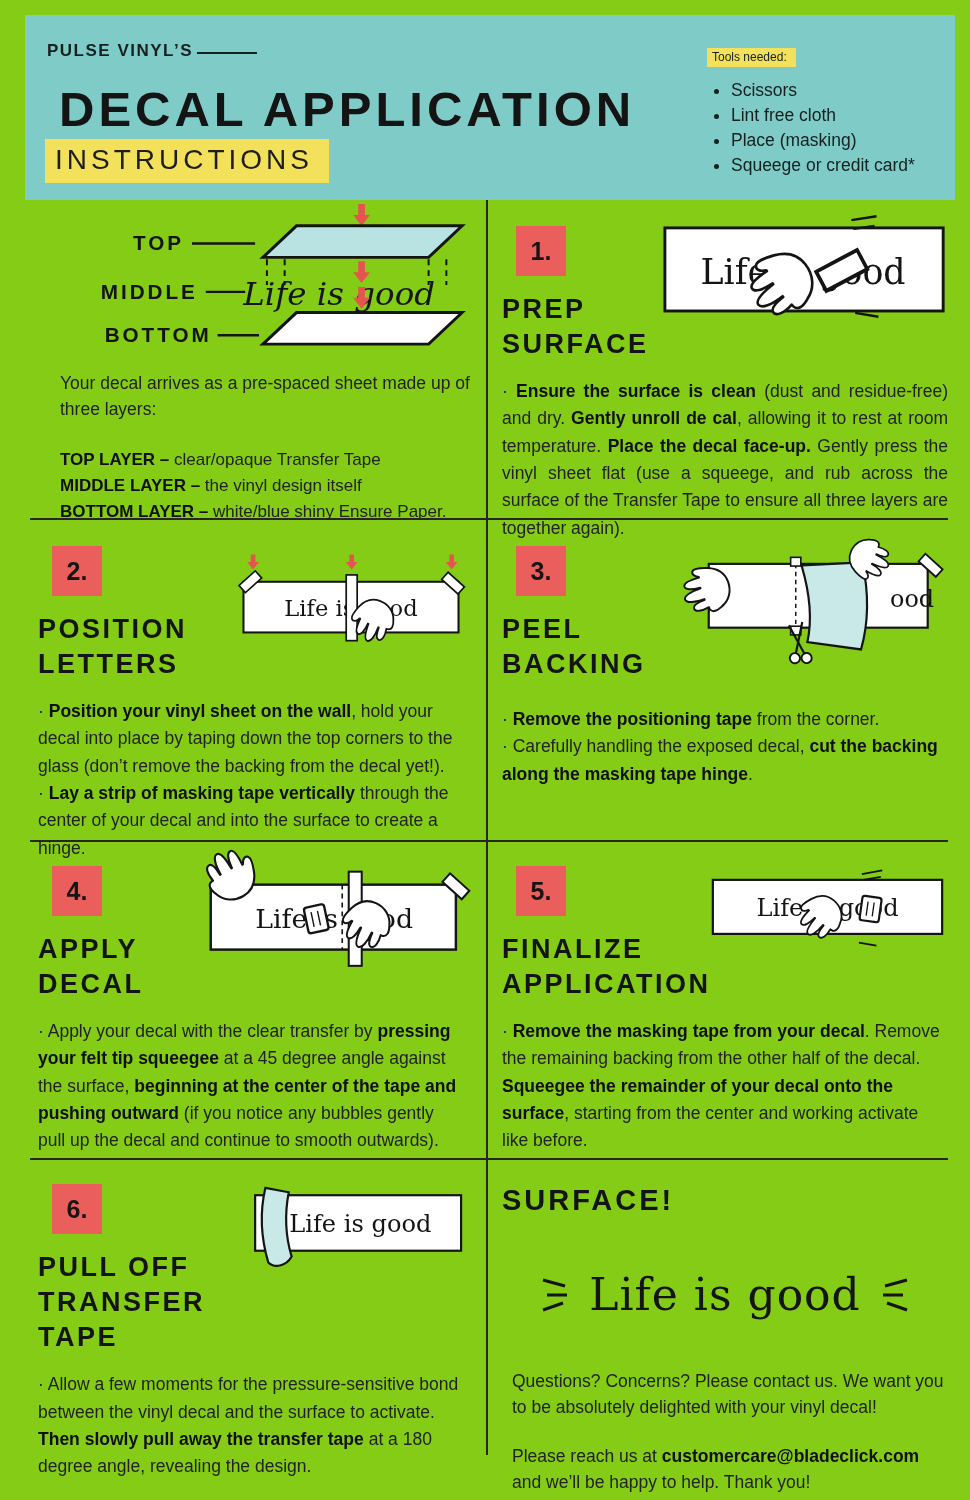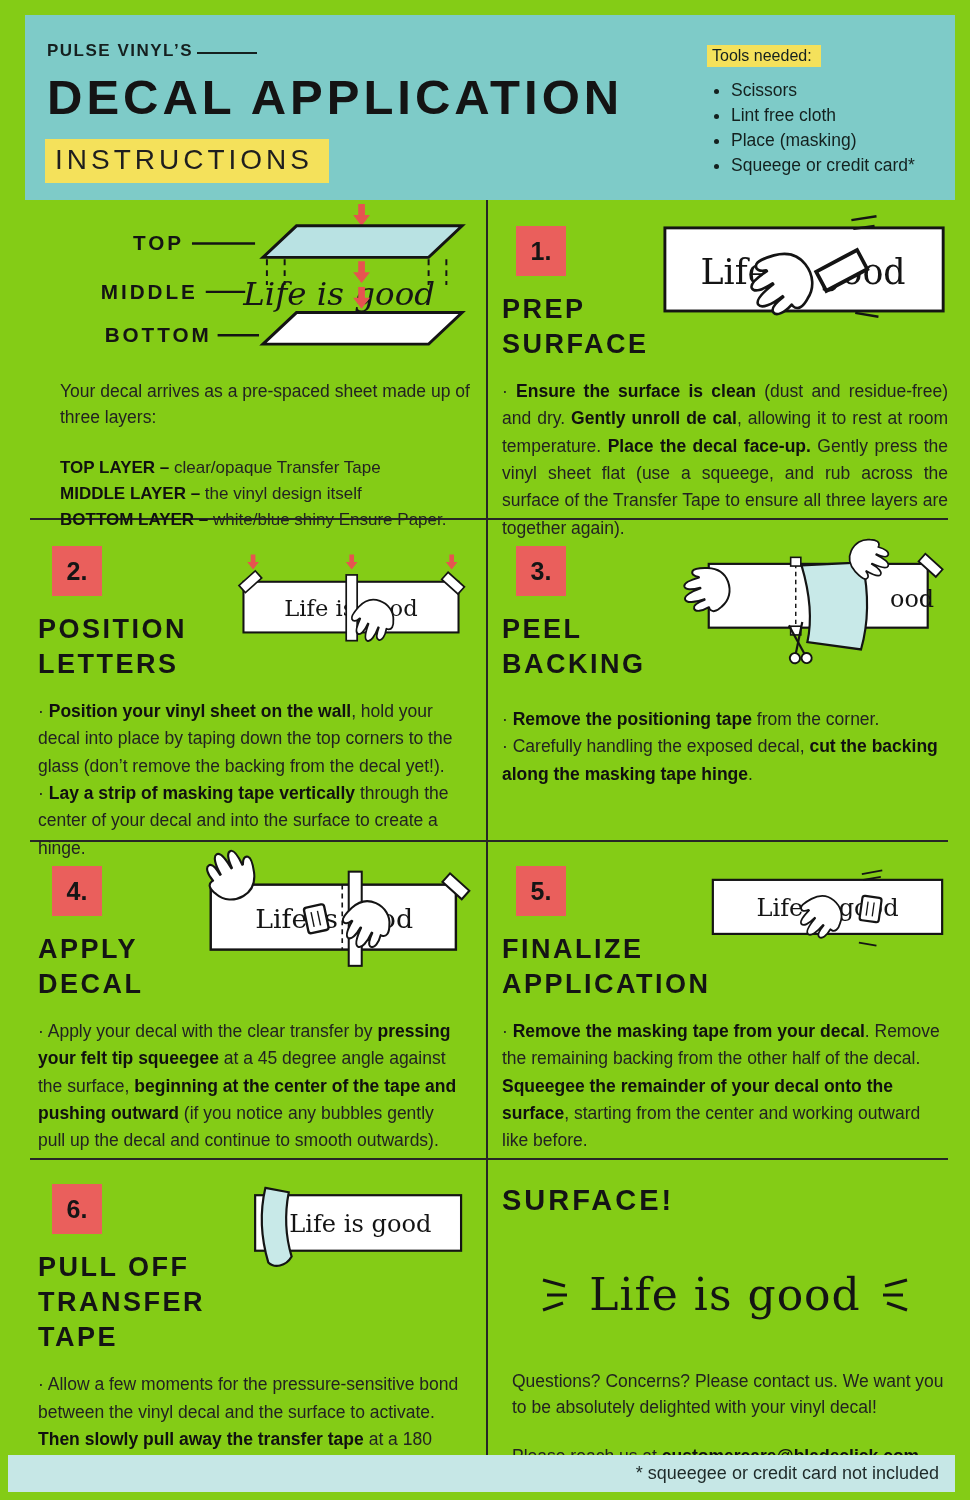--- a/index.html
+++ b/index.html
@@ -4,26 +4,26 @@
 <style>
   html,body{margin:0;padding:0;background:#ffffff;}
   .page{position:relative;width:970px;height:1500px;background:#84cc16;overflow:hidden;
         font-family:"Liberation Sans",sans-serif;color:#1c1c1c;}
   svg{overflow:visible;display:block;}
 
   
   .header{position:absolute;left:25px;top:15px;width:930px;height:185px;background:#7ecbc8;}
   .brand{position:absolute;left:22px;top:26px;font-size:17px;font-weight:700;letter-spacing:1.5px;color:#15201f;}
   .brand-line{display:inline-block;width:60px;height:2px;background:#15201f;margin-left:4px;vertical-align:2px;}
-  .main-title{position:absolute;left:18px;top:50px;margin:4px;font-size:49px;font-weight:700;
+  .main-title{position:absolute;left:18px;top:50px;margin:16px;font-size:49px;font-weight:700;
               letter-spacing:4px;color:#141414;white-space:nowrap;}
   .subtitle{position:absolute;left:20px;top:124px;background:#f4e15b;color:#1e1e1e;
             font-size:28px;letter-spacing:4px;padding:5px 16px 7px 10px;}
   .tools{position:absolute;left:682px;top:30px;width:250px;font-size:17.5px;color:#14211f;}
-  .tools-label{background:#f4e15b;padding:2px 9px 3px 5px;font-size:16px;}
+  .tools-label{background:#f4e15b;padding:2px 9px 3px 5px;font-size:12px;}
   .tools ul{margin:14px 0 0 0;padding-left:24px;}
   .tools li{margin-bottom:4px;}
 
   
   .vdiv{position:absolute;left:486px;top:200px;width:2px;height:1255px;background:#262626;}
   .hdiv{position:absolute;left:30px;width:918px;height:2px;background:#262626;}
 
   
   .cell{position:absolute;}
   .cell-intro   {left:48px;  top:212px;  width:424px;}
@@ -43,21 +43,21 @@
   .step-title{font-size:27px;font-weight:700;letter-spacing:2.5px;line-height:1.3;
               white-space:pre-line;color:#141414;}
   .step-art{flex:1;position:relative;}
   .body{margin-top:16px;font-size:17.5px;line-height:1.56;color:#222;}
   .body .para{margin:0;}
   .justify{text-align:justify;}
   b{font-weight:700;color:#101010;}
 
   
   .intro-text{padding-left:12px;}
-  .intro-lead{margin-top:24px;font-size:17.5px;line-height:1.5;color:#222;}
+  .intro-lead{margin-top:16px;font-size:17.5px;line-height:1.5;color:#222;}
   .layer-list{margin-top:24px;font-size:17px;line-height:1.55;color:#222;}
 
   
   .dlabel{font-family:"Liberation Sans",sans-serif;font-weight:700;font-size:21px;letter-spacing:3px;fill:#141414;}
   .script{font-family:"DejaVu Serif",serif;font-style:italic;font-size:33px;fill:#161616;}
   .decal-word{font-family:"DejaVu Serif",serif;font-size:36px;fill:#141414;}
   .decal-word-s{font-family:"DejaVu Serif",serif;font-size:33px;fill:#141414;}
   .ink{stroke:#141414;fill:none;}
   .dash{stroke:#141414;stroke-width:2;stroke-dasharray:6 5;fill:none;}
 
@@ -268,21 +268,21 @@
           <text class="decal-word-s" x="165" y="66" text-anchor="middle">Life is good</text>
           <line class="ink" stroke-width="2.5" x1="212" y1="8" x2="240" y2="3"></line>
           <line class="ink" stroke-width="2.5" x1="214" y1="16" x2="238" y2="12"></line>
           <use href="#squeegee-def" transform="translate(224,56) rotate(8) scale(1.2)"></use>
           <use href="#hand-def" transform="translate(160,112) rotate(-140) scale(0.95)"></use>
           <line class="ink" stroke-width="2.5" x1="208" y1="102" x2="232" y2="106"></line>
         </svg>
       </div>
     </div>
     <div class="body">
-        <div class="para"><span>· </span><b>Remove the masking tape from your decal</b><span>. Remove the remaining backing from the other half of the decal. </span><b>Squeegee the remainder of your decal onto the surface</b><span>, starting from the center and working outward like before.</span></div>
+        <div class="para"><span>· </span><b>Remove the masking tape from your decal</b><span>. Remove the remaining backing from the other half of the decal. </span><b>Squeegee the remainder of your decal onto the surface</b><span>, starting from the center and working activate like before.</span></div>
       </div>
   </section>
 
   <section class="cell cell-left-6">
     <div class="step-head">
       <div class="step-left w185">
         <div class="num">6.</div>
         <div class="step-title">PULL OFF
 TRANSFER
 TAPE</div>
@@ -312,17 +312,14 @@
       <svg width="30" height="46" viewBox="0 0 30 46">
         <line x1="26" y1="8" x2="4" y2="14" stroke="#141414" stroke-width="3"></line>
         <line x1="22" y1="23" x2="2" y2="23" stroke="#141414" stroke-width="3"></line>
         <line x1="26" y1="38" x2="6" y2="31" stroke="#141414" stroke-width="3"></line>
       </svg>
     </div>
     <p class="pnote">Questions? Concerns? Please contact us. We want you to be absolutely delighted with your vinyl decal!</p>
     <p class="pnote pnote2"><span>Please reach us at </span><b>customercare@bladeclick.com</b><span> and we’ll be happy to help. Thank you!</span></p>
   </section>
 
-  <div class="footer">
-    <span>* squeegee or credit card not included</span>
-  </div>
 
 </div>
 
 </body></html>

